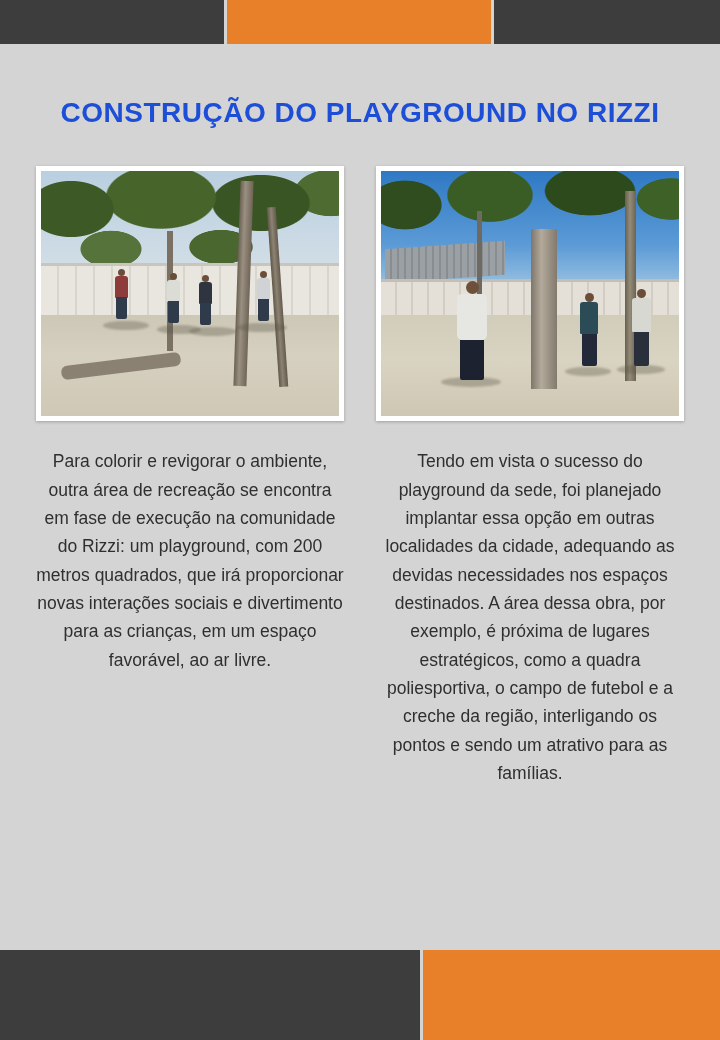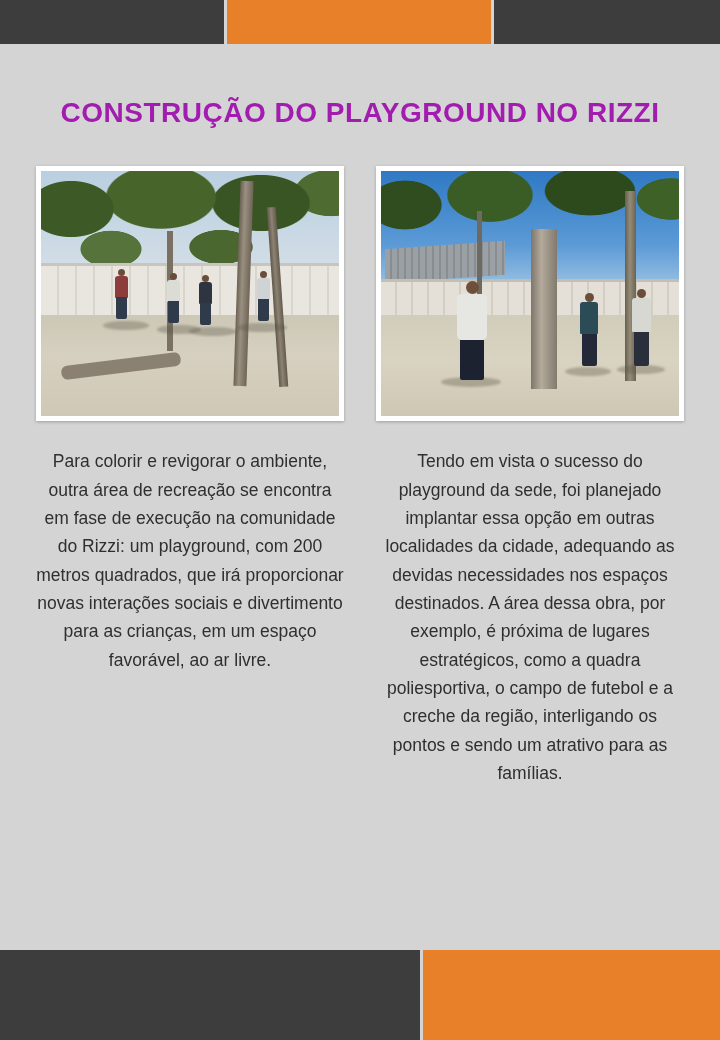--- a/index.html
+++ b/index.html
@@ -83,21 +83,21 @@
     padding: 0;
   }
 
   .page-title {
     margin: 52px 40px 0 40px;
     text-align: center;
     font-size: 28px;
     line-height: 1.22;
     font-weight: bold;
     letter-spacing: 0.5px;
-    color: #a21caf;
+    color: #1d4ed8;
     font-family: "Liberation Sans", sans-serif;
   }
 
   .columns {
     display: flex;
     justify-content: center;
     gap: 32px;
     margin-top: 36px;
     padding: 0 26px;
   }

